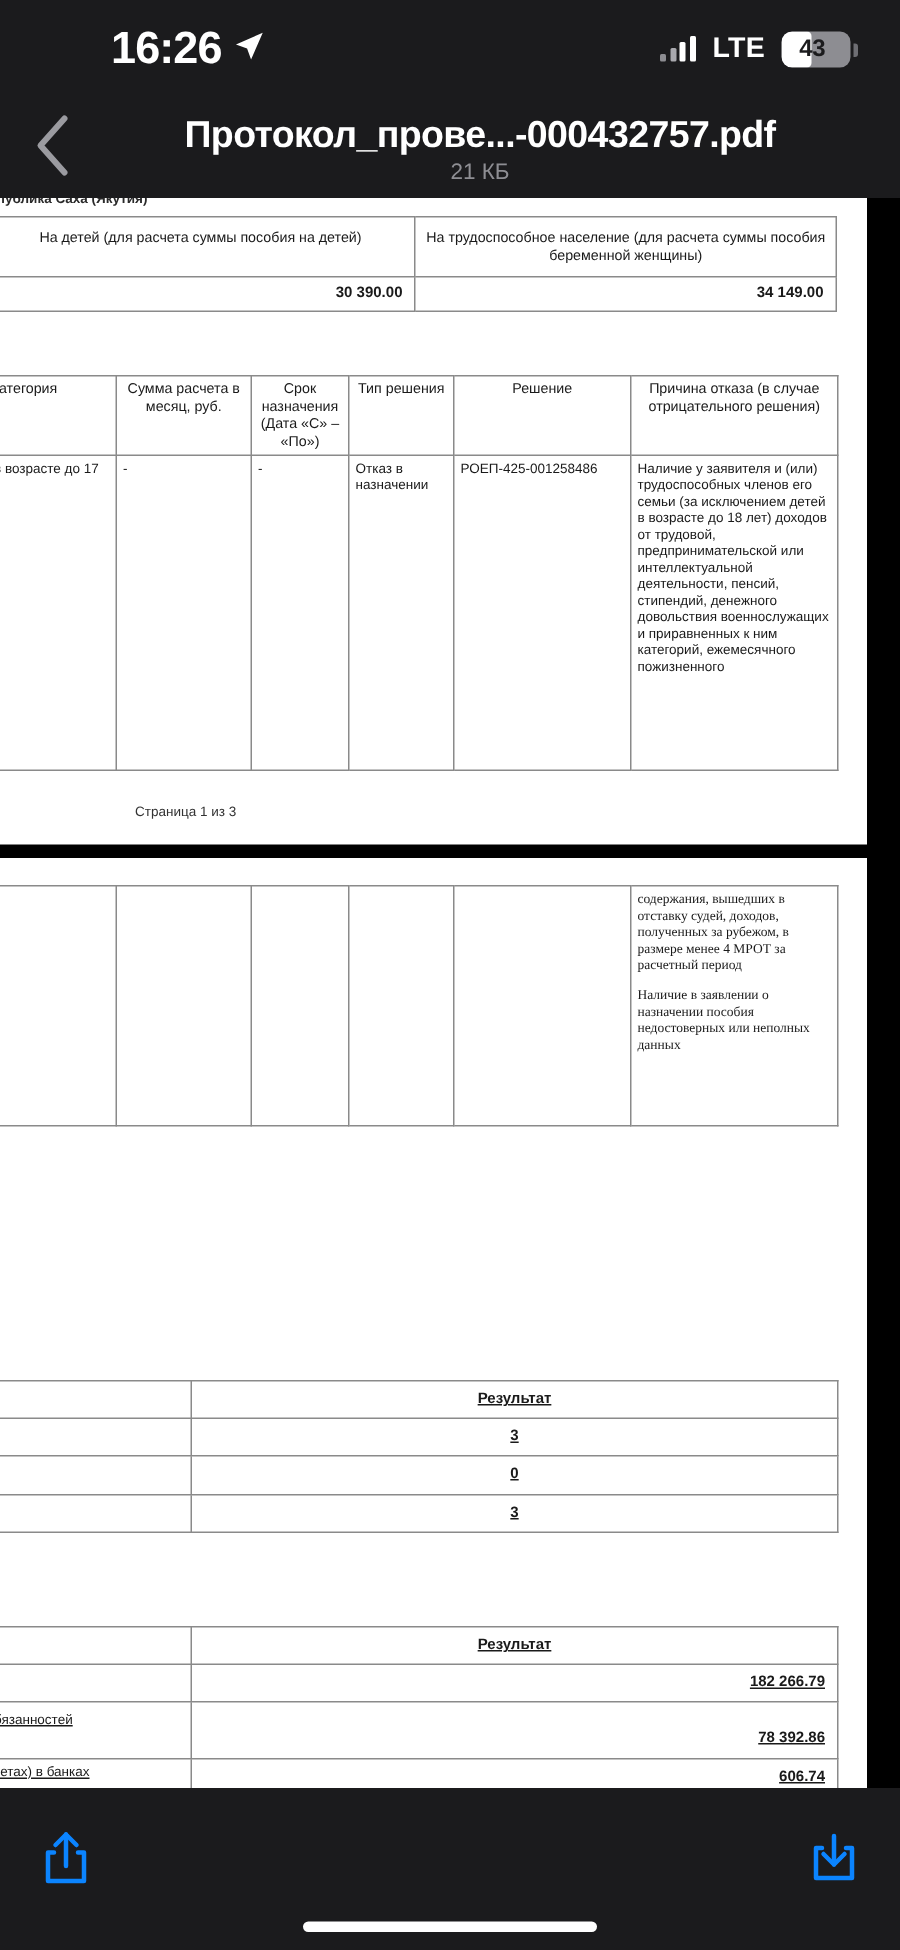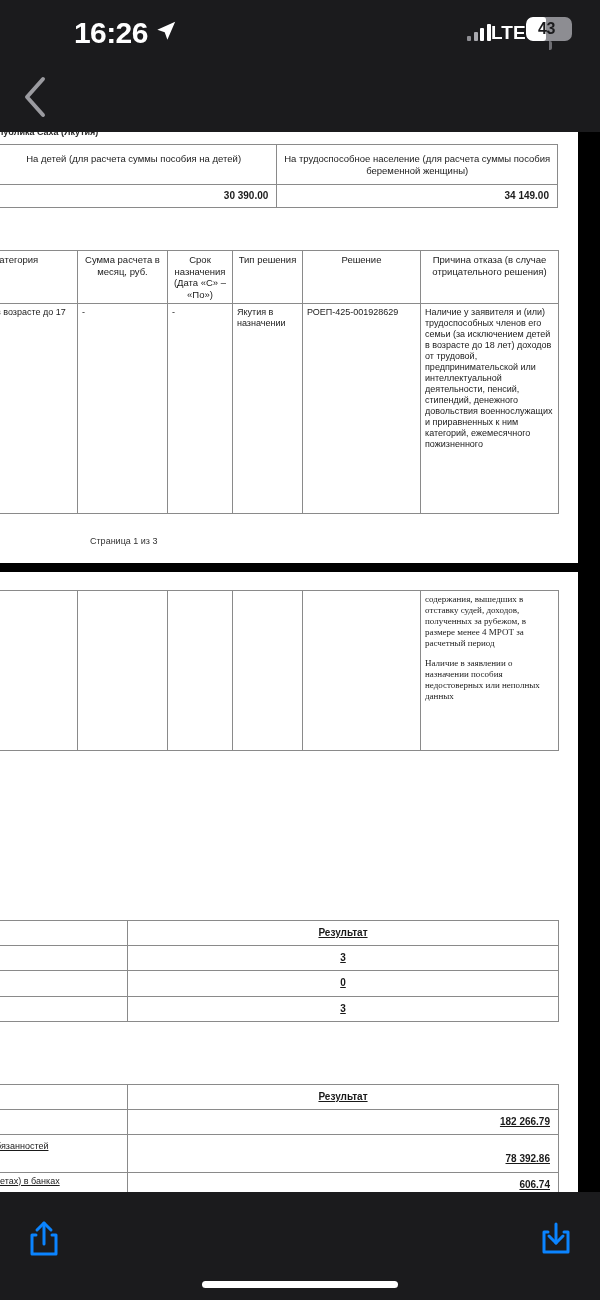--- a/index.html
+++ b/index.html
@@ -27,21 +27,21 @@
     padding: 0 44px 0 58px;
   }
   .sb-left {
     display: flex; align-items: center; gap: 7px;
   }
   .sb-time {
     color: #fff; font-size: 30px; font-weight: 600;
     letter-spacing: -0.6px;
   }
   .loc-arrow { display: block; }
-  .sb-right { display: flex; align-items: center; }
+  .sb-right { display: flex; align-items: center; gap: 11px; }
   .sig-bars { display: flex; align-items: flex-end; gap: 2.5px; height: 16px; }
   .sig-bars i { display: block; width: 4px; background: #fff; border-radius: 1px; }
   .sig-bars i:nth-child(1) { height: 5px; background:#8d8d92; }
   .sig-bars i:nth-child(2) { height: 9px; background:#a9a9ae;}
   .sig-bars i:nth-child(3) { height: 13px; }
   .sig-bars i:nth-child(4) { height: 17px; }
   .sb-net { color: #fff; font-size: 19px; font-weight: 600; letter-spacing: 0.2px;}
   .battery {
     position: relative; width: 46px; height: 24px;
     border-radius: 7px; background: #8d8d92;
@@ -201,37 +201,41 @@
       </span>
     </div>
     <div class="sb-right">
       <span class="sig-bars">
           <i></i>
           <i></i>
           <i></i>
           <i></i>
         </span>
       <span class="sb-net">LTE</span>
-      <span style="display:flex;align-items:center;flex-direction:column;">
+      <span style="display:flex;align-items:center;">
         <span class="battery">
           <span class="battery-fill" style="width: 43%;"></span>
           <span class="battery-pct">43</span>
         </span>
         <span class="battery-tip"></span>
       </span>
     </div>
   </div>
 
   <div class="navbar">
     <div class="back-btn">
       <span>
         <svg width="26" height="42" viewBox="0 0 26 42">
             <path d="M21 3 L5 21 L21 39" fill="none" stroke="#9b9ba0" stroke-width="4" stroke-linecap="round" stroke-linejoin="round"></path>
           </svg>
       </span>
+    </div>
+    <div class="nav-titles">
+      <div class="nav-title">Протокол_прове...-000432757.pdf</div>
+      <div class="nav-sub">21 КБ</div>
     </div>
   </div>
 
   <div class="docview">
 
     <div class="pdf-page" id="page1">
 
       <div class="clip-title">еспублика Саха (Якутия)</div>
 
       <table class="doc tblA">
@@ -268,22 +272,22 @@
             <th>Тип решения</th>
             <th>Решение</th>
             <th>Причина отказа (в случае отрицательного решения)</th>
           </tr>
         </thead>
         <tbody>
           <tr>
             <td class="c" style="height:210px">Ребенок в возрасте до 17 лет</td>
             <td class="c">-</td>
             <td class="c">-</td>
-            <td class="c">Якутия в назначении</td>
-            <td class="c">РОЕП-425-001928629</td>
+            <td class="c">Отказ в назначении</td>
+            <td class="c">РОЕП-425-001258486</td>
             <td class="c">Наличие у заявителя и (или) трудоспособных членов его семьи (за исключением детей в возрасте до 18 лет) доходов от трудовой, предпринимательской или интеллектуальной деятельности, пенсий, стипендий, денежного довольствия военнослужащих и приравненных к ним категорий, ежемесячного пожизненного</td>
           </tr>
         </tbody>
       </table>
 
       <div class="pagefoot">Страница 1 из 3</div>
     </div>
 
     <div class="pdf-page" id="page2">
 

